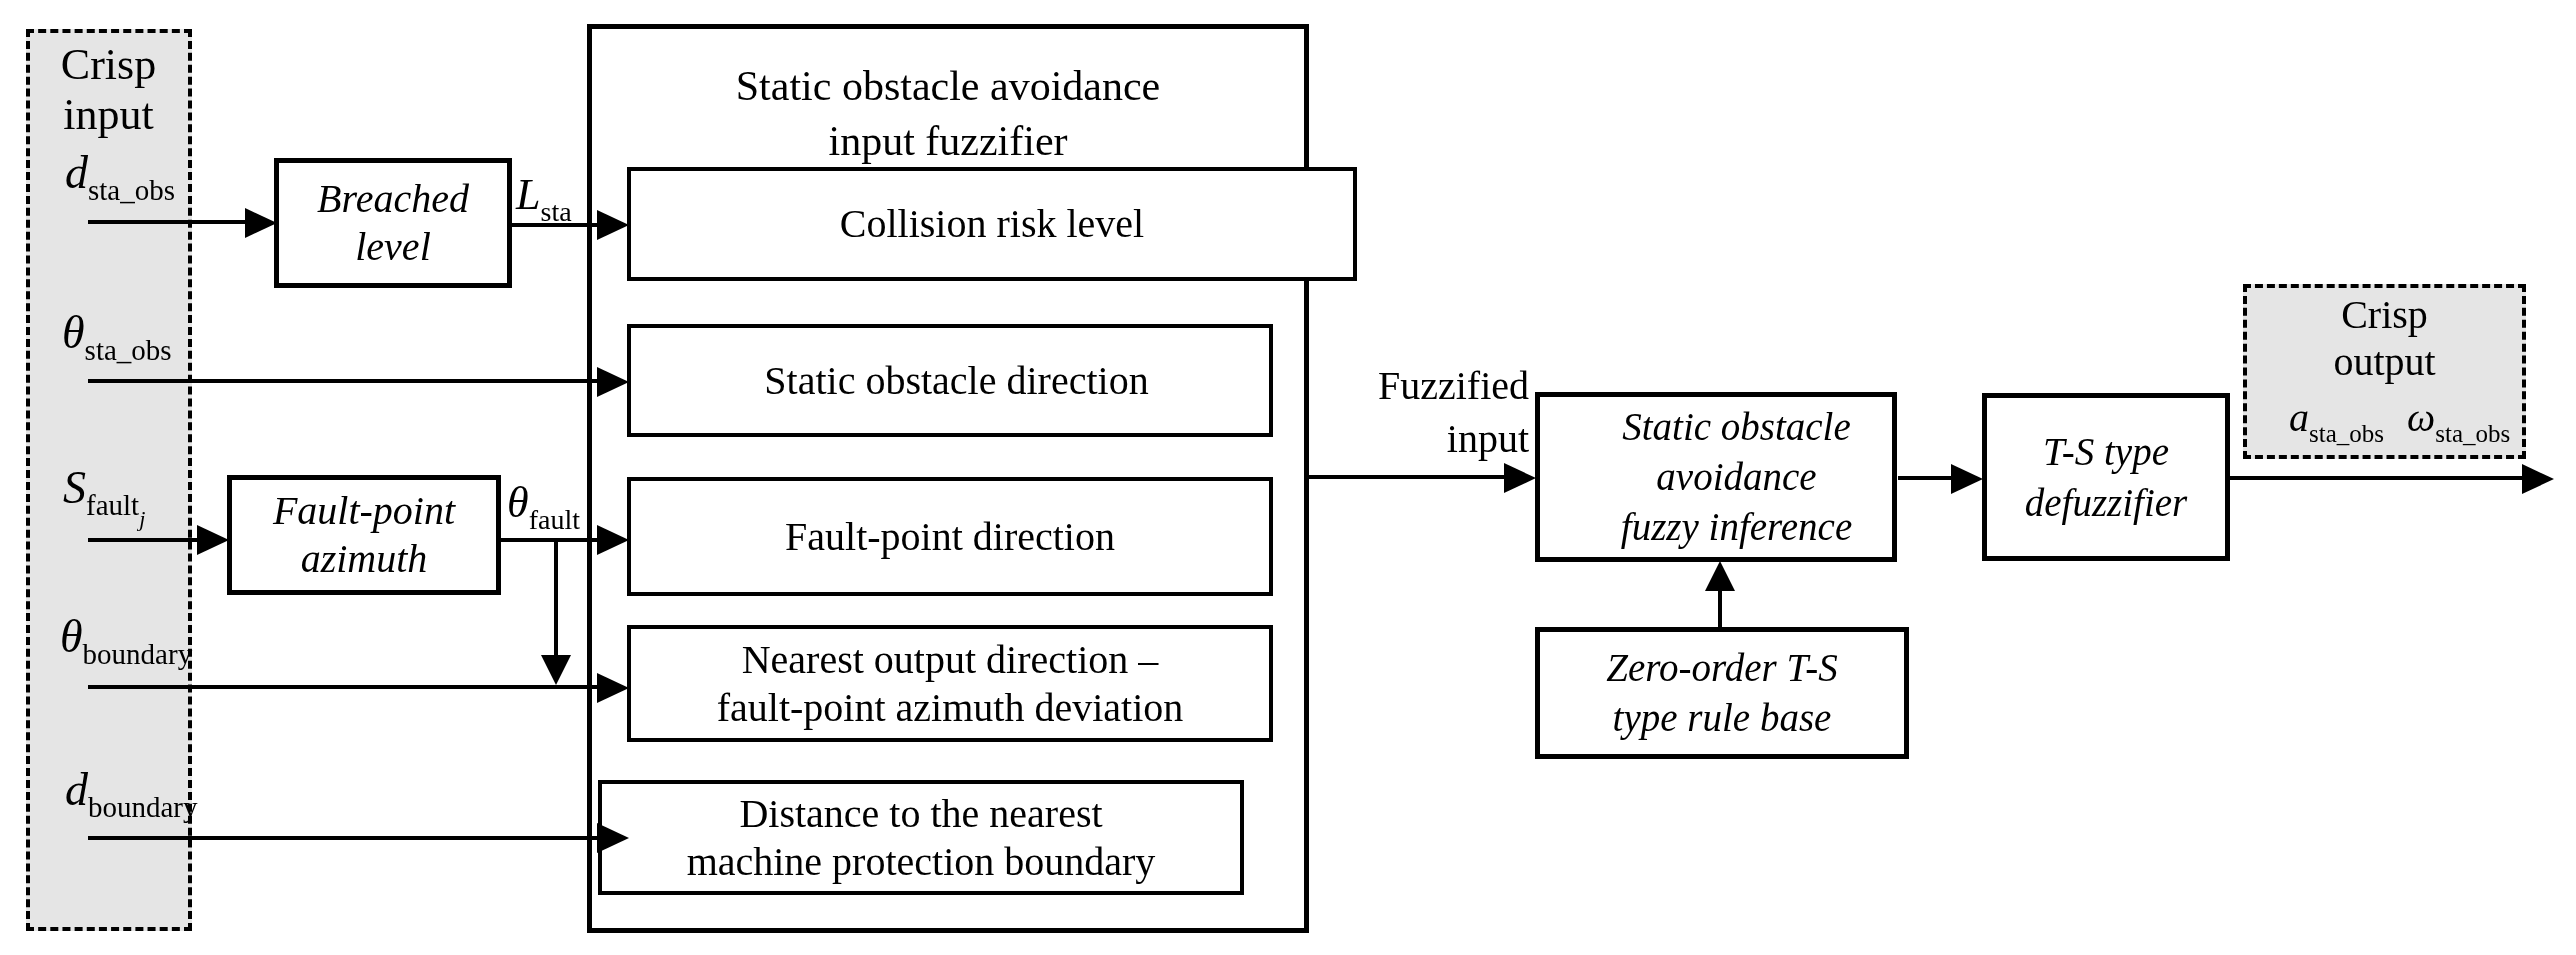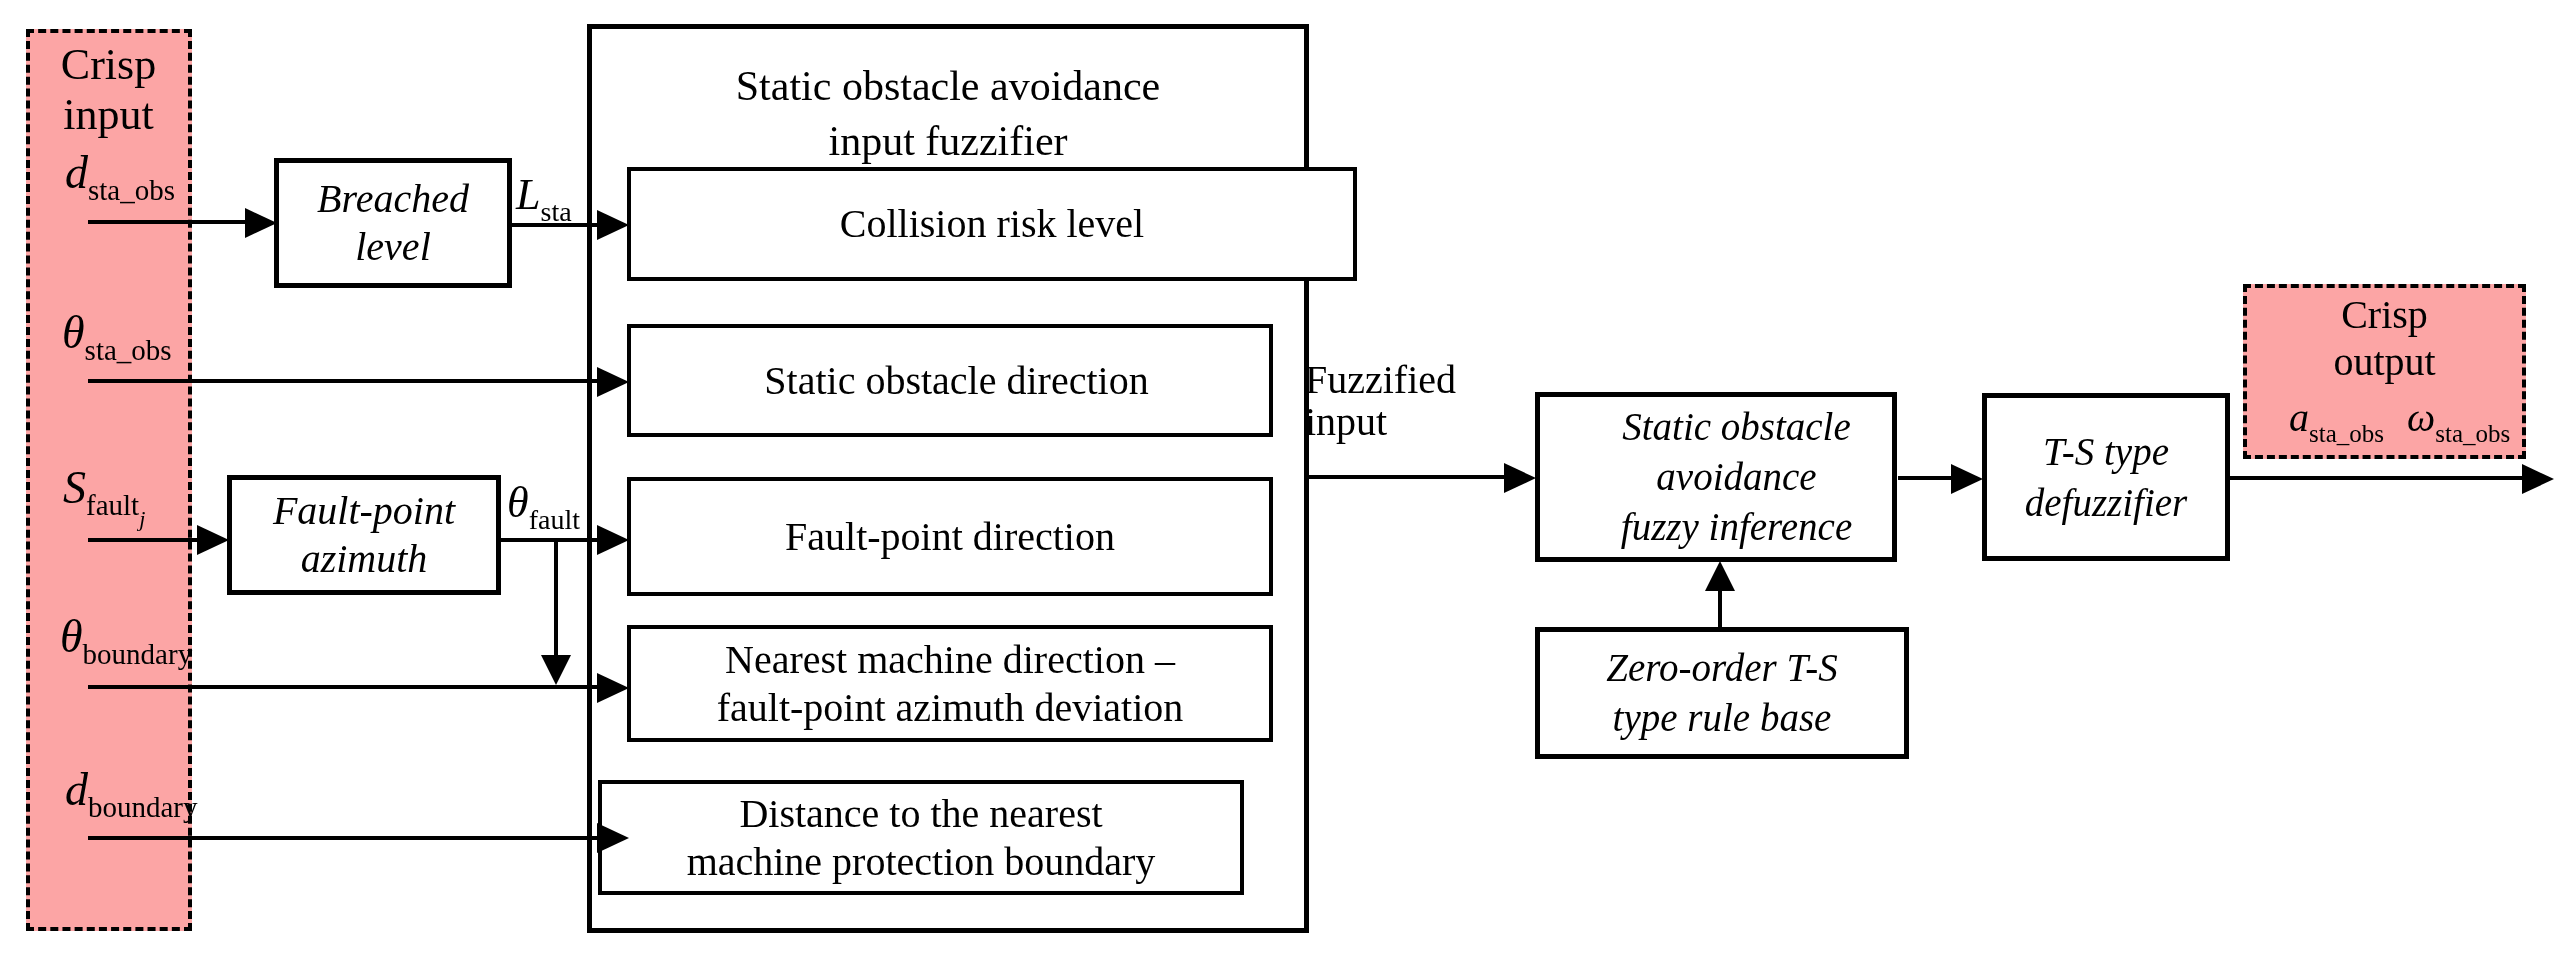--- a/index.html
+++ b/index.html
@@ -4,29 +4,29 @@
 <style>
   html,body{margin:0;padding:0;background:#fff;}
   #stage{position:relative;width:2576px;height:955px;background:#ffffff;
          font-family:"Liberation Serif","DejaVu Serif",serif;color:#000;overflow:hidden;}
 
   
   .solidbox{position:absolute;border:5.3px solid #000;background:#fff;box-sizing:border-box;
             display:flex;align-items:center;justify-content:center;text-align:center;}
   .innerbox{position:absolute;border:4.4px solid #000;background:#fff;box-sizing:border-box;
             display:flex;align-items:center;justify-content:center;text-align:center;}
-  .dashedbox{position:absolute;border:4.4px dashed #000;background:#fca5a5;box-sizing:border-box;}
+  .dashedbox{position:absolute;border:4.4px dashed #000;background:#e5e5e5;box-sizing:border-box;}
   .prewrap{white-space:pre-line;}
 
   
   .boxlabel{font-size:40px;line-height:48px;font-style:italic;}
   .innerlabel{font-size:40px;line-height:48px;}
   .bigtitle{position:absolute;left:0;right:0;text-align:center;font-size:42px;line-height:55px;}
   .dashtitle{position:absolute;left:0;right:0;text-align:center;font-size:44px;line-height:50px;}
-  .freelabel{position:absolute;text-align:left;font-size:40px;line-height:42px;}
+  .freelabel{position:absolute;text-align:right;font-size:40px;line-height:53px;}
 
   
   .mlabel{position:absolute;font-size:46px;line-height:46px;white-space:nowrap;}
   .mlabel .base{font-style:italic;}
   .mlabel .sub{font-size:29px;position:relative;top:12.3px;font-style:normal;}
   .mlabel .subsub{font-size:22px;position:relative;top:23px;font-style:italic;}
   .mout{position:absolute;font-size:40px;line-height:40px;white-space:nowrap;}
   .mout .base{font-style:italic;}
   .mout .sub{font-size:25px;position:relative;top:10.6px;font-style:normal;}
 
@@ -82,21 +82,21 @@
   <div class="innerbox" style="left:627px;top:167px;width:730px;height:114px;">
     <div class="innerlabel prewrap">Collision risk level</div>
   </div>
   <div class="innerbox" style="left:627px;top:324px;width:646px;height:113px;padding-left:13px;">
     <div class="innerlabel prewrap">Static obstacle direction</div>
   </div>
   <div class="innerbox" style="left:627px;top:477px;width:646px;height:119px;">
     <div class="innerlabel prewrap">Fault-point direction</div>
   </div>
   <div class="innerbox" style="left:627px;top:625px;width:646px;height:117px;">
-    <div class="innerlabel prewrap">Nearest machine direction –
+    <div class="innerlabel prewrap">Nearest output direction –
 fault-point azimuth deviation</div>
   </div>
   <div class="innerbox" style="left:598px;top:780px;width:646px;height:115px;">
     <div class="innerlabel prewrap">Distance to the nearest
 machine protection boundary</div>
   </div>
 
   <div class="freelabel prewrap" style="left:1305px;top:359px;width:224px;">Fuzzified
 input</div>
 

